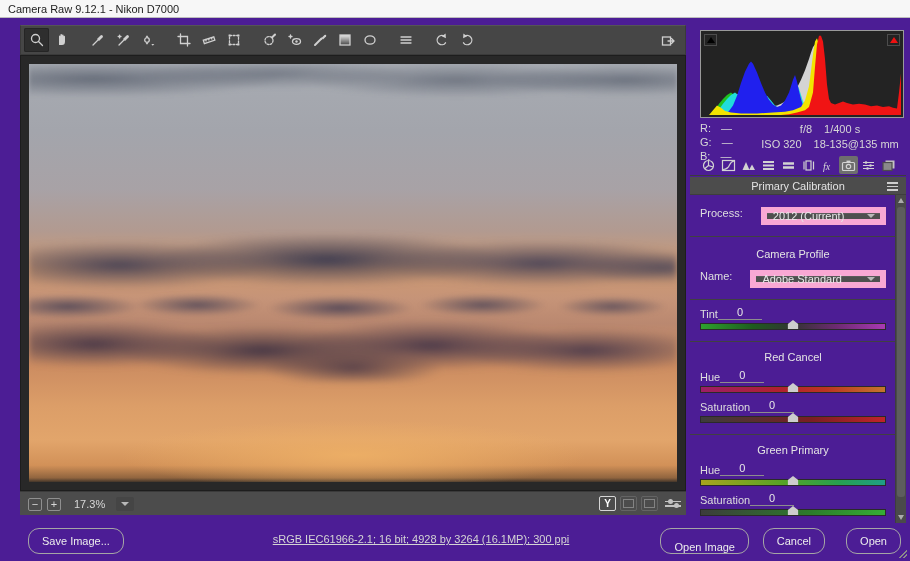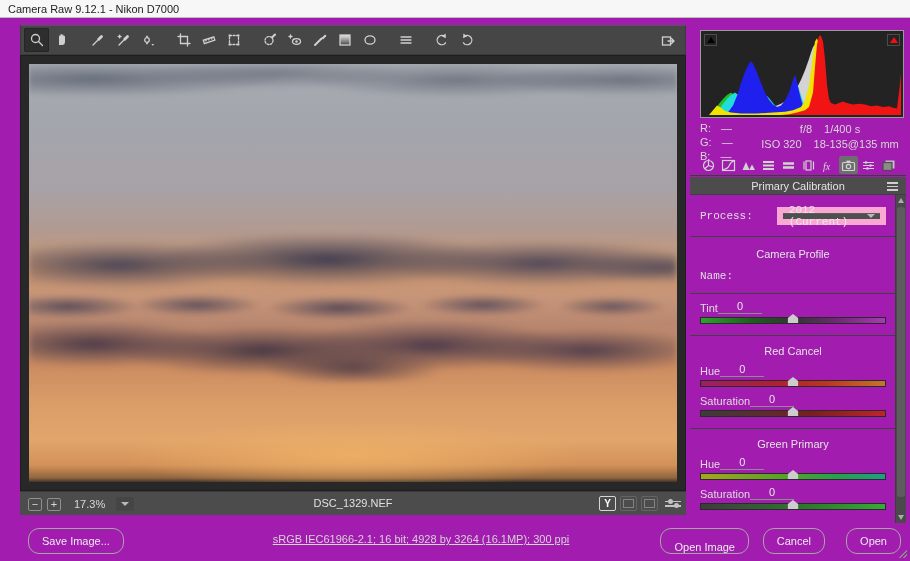--- a/index.html
+++ b/index.html
@@ -1,16 +1,16 @@
 <!DOCTYPE html>
 <html><head>
 <meta charset="utf-8">
 <style>
   html,body{margin:0;padding:0;background:#535353;}
-  .app{position:relative;width:910px;height:561px;overflow:hidden;background:#a21caf;
+  .app{position:relative;width:910px;height:561px;overflow:hidden;background:#4c1d95;
        font-family:"Liberation Sans",sans-serif;color:#dcdcdc;font-size:11px;}
   
   .titlebar{position:absolute;left:0;top:0;width:910px;height:18px;background:#f7f7f7;
             border-bottom:1px solid #bdbdbd;color:#1c1c1c;line-height:18px;padding-left:8px;box-sizing:border-box;}
   
   .toolbar{position:absolute;left:20px;top:25px;width:666px;height:30px;background:#464646;
            border:1px solid #3a3a3a;border-top-color:#555;box-sizing:border-box;
            display:flex;align-items:center;padding-left:3px;}
   .tool{width:25px;height:24px;display:flex;align-items:center;justify-content:center;border-radius:2px;}
   .tool.selected{background:#2e2e2e;box-shadow:inset 0 0 0 1px #252525;}
@@ -98,21 +98,21 @@
   .flyout i{width:11px;height:1.5px;background:#cfcfcf;}
   .panel-content{position:absolute;left:690px;top:195px;width:205px;height:328px;overflow:hidden;
                  padding:2px 9px 0 10px;box-sizing:border-box;}
   .scrollbar{position:absolute;left:895px;top:195px;width:11px;height:328px;background:#4a4a4a;
              border-left:1px solid #3e3e3e;box-sizing:border-box;}
   .sb-up{position:absolute;top:3px;left:2px;width:0;height:0;border-left:3.5px solid transparent;
          border-right:3.5px solid transparent;border-bottom:5px solid #ababab;}
   .sb-dn{position:absolute;bottom:3px;left:2px;width:0;height:0;border-left:3.5px solid transparent;
          border-right:3.5px solid transparent;border-top:5px solid #ababab;}
   .sb-thumb{position:absolute;top:12px;left:1px;width:8px;height:290px;background:#5d5d5d;border-radius:3px;}
-  .field-row{display:flex;align-items:center;margin-top:10px;gap:24px;font-family:Liberation Mono, monospace;}
+  .field-row{display:flex;margin-top:10px;gap:18px;}
   .field-label{color:#dedede;white-space:nowrap;}
   .select{flex:1;height:18px;background:#4f4f4f;border:6px solid #f9a8d4;box-shadow:inset 0 1px 0 rgba(255,255,255,.07);
           display:flex;align-items:center;padding:0 6px;color:#e8e8e8;box-sizing:border-box;position:relative;}
   .select .caret-down{position:absolute;right:5px;}
   .center-head{margin-top:11px;text-align:center;color:#e4e4e4;}
   .divider{height:1px;background:#414141;margin:11px -9px 0 -10px;}
   .group-header{margin-top:9px;text-align:center;color:#e4e4e4;}
   .slider-label-row{display:flex;justify-content:flex-start;align-items:flex-end;margin-top:6px;}
   .slider-label{color:#dedede;}
   .slider-value{width:44px;text-align:center;border-bottom:1px solid #8d8d8d;color:#e8e8e8;padding-bottom:1px;}
@@ -266,21 +266,20 @@
           <span>−</span>
         </div>
       <div class="sq-btn">
           <span>+</span>
         </div>
       <span class="zoom-pct">17.3%</span>
       <div class="caret-btn">
           <span class="caret-down"></span>
         </div>
     </div>
-    <div class="filename">DSC_1329.NEF</div>
     <div class="preview-controls">
       <div class="yb">
           <span>Y</span>
         </div>
       <div class="pv-dis">
           <span class="inner"></span>
         </div>
       <div class="pv-dis">
           <span class="inner"></span>
         </div>
@@ -416,20 +415,24 @@
       <span class="field-label">Process:</span>
       <div class="select">
         <span>2012 (Current)</span>
         <span class="caret-down"></span>
       </div>
     </div>
     <div class="divider"></div>
     <div class="center-head">Camera Profile</div>
     <div class="field-row">
       <span class="field-label">Name:</span>
+      <div class="select">
+        <span>Adobe Standard</span>
+        <span class="caret-down"></span>
+      </div>
     </div>
     <div class="divider"></div>
     <div>
         <div class="slider-label-row">
           <span class="slider-label">Tint</span>
           <span class="slider-value">0</span>
         </div>
         <div class="slider-track grad-tint">
           <div class="slider-thumb"></div>
         </div>

